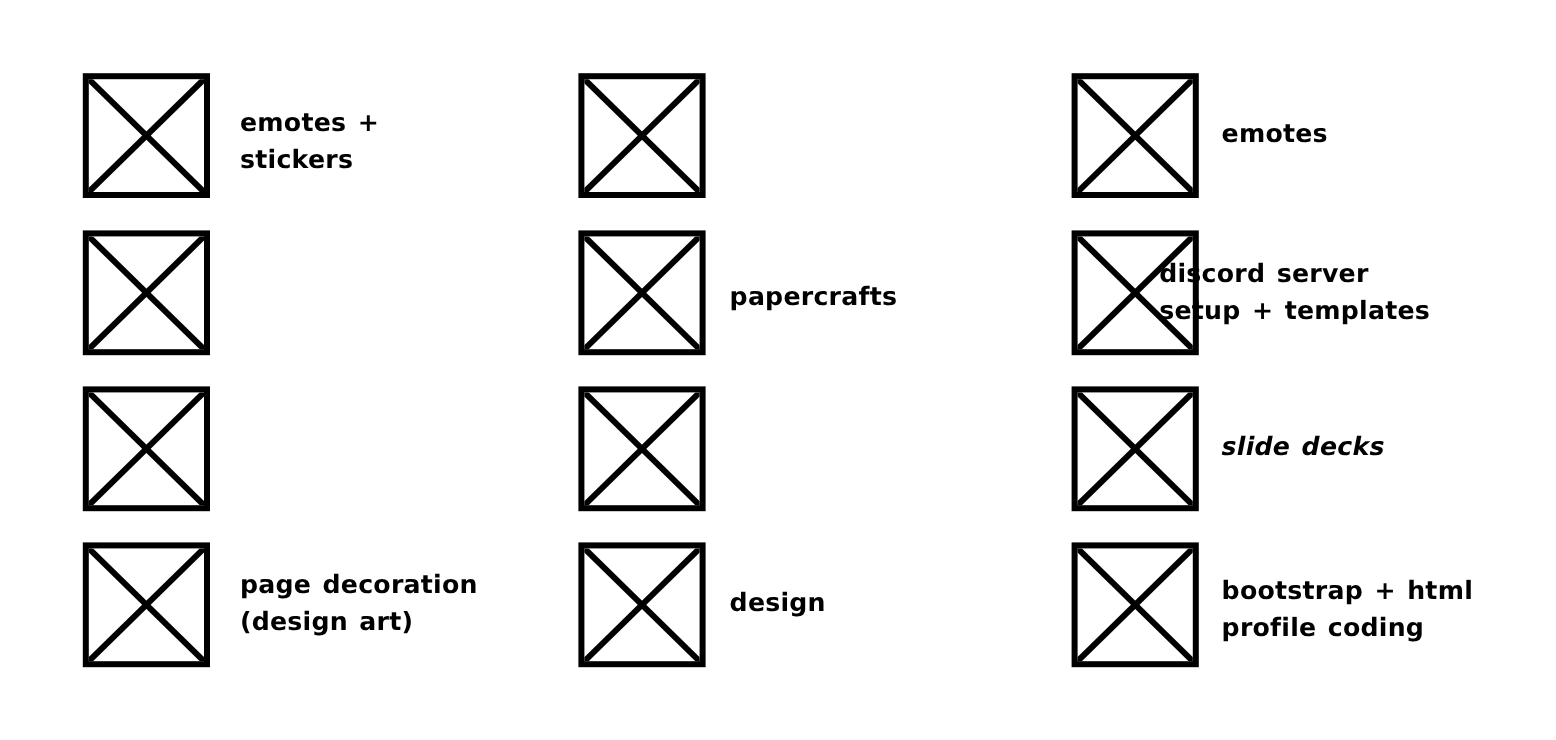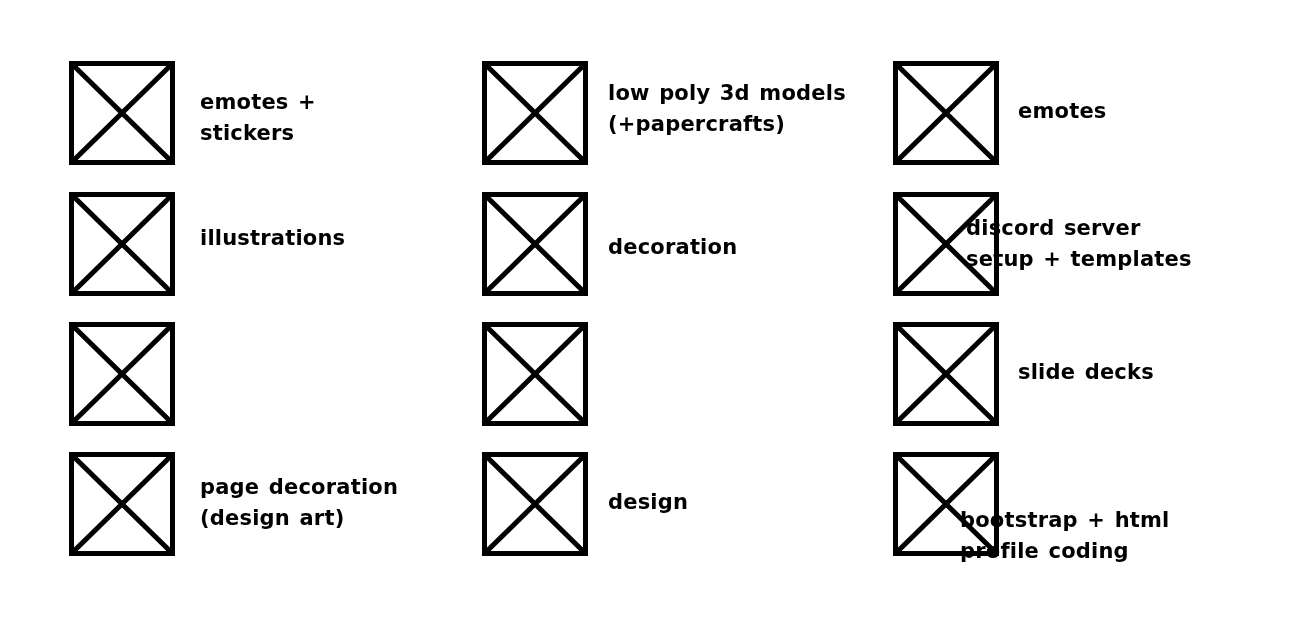--- a/index.html
+++ b/index.html
@@ -62,50 +62,47 @@
       </svg>
     </div>
     <div class="cell-label" style="left: 200px; top: 87px;">emotes +
 stickers</div>
     <div class="placeholder-box" style="left: 69px; top: 192px;">
       <svg viewBox="0 0 96 94" preserveAspectRatio="none" aria-hidden="true">
         <line x1="0" y1="0" x2="96" y2="94" stroke="#000000" stroke-width="5" vector-effect="non-scaling-stroke"></line>
         <line x1="96" y1="0" x2="0" y2="94" stroke="#000000" stroke-width="5" vector-effect="non-scaling-stroke"></line>
       </svg>
     </div>
-    <div class="cell-label" style="left: 200px; top: 223px;">illustrations</div>
     <div class="placeholder-box" style="left: 69px; top: 322px;">
       <svg viewBox="0 0 96 94" preserveAspectRatio="none" aria-hidden="true">
         <line x1="0" y1="0" x2="96" y2="94" stroke="#000000" stroke-width="5" vector-effect="non-scaling-stroke"></line>
         <line x1="96" y1="0" x2="0" y2="94" stroke="#000000" stroke-width="5" vector-effect="non-scaling-stroke"></line>
       </svg>
     </div>
     <div class="placeholder-box" style="left: 69px; top: 452px;">
       <svg viewBox="0 0 96 94" preserveAspectRatio="none" aria-hidden="true">
         <line x1="0" y1="0" x2="96" y2="94" stroke="#000000" stroke-width="5" vector-effect="non-scaling-stroke"></line>
         <line x1="96" y1="0" x2="0" y2="94" stroke="#000000" stroke-width="5" vector-effect="non-scaling-stroke"></line>
       </svg>
     </div>
     <div class="cell-label" style="left: 200px; top: 472px;">page decoration
 (design art)</div>
     <div class="placeholder-box" style="left: 482px; top: 61px;">
       <svg viewBox="0 0 96 94" preserveAspectRatio="none" aria-hidden="true">
         <line x1="0" y1="0" x2="96" y2="94" stroke="#000000" stroke-width="5" vector-effect="non-scaling-stroke"></line>
         <line x1="96" y1="0" x2="0" y2="94" stroke="#000000" stroke-width="5" vector-effect="non-scaling-stroke"></line>
       </svg>
     </div>
-    <div class="cell-label" style="left: 608px; top: 78px;">low poly 3d models
-(+papercrafts)</div>
     <div class="placeholder-box" style="left: 482px; top: 192px;">
       <svg viewBox="0 0 96 94" preserveAspectRatio="none" aria-hidden="true">
         <line x1="0" y1="0" x2="96" y2="94" stroke="#000000" stroke-width="5" vector-effect="non-scaling-stroke"></line>
         <line x1="96" y1="0" x2="0" y2="94" stroke="#000000" stroke-width="5" vector-effect="non-scaling-stroke"></line>
       </svg>
     </div>
-    <div class="cell-label" style="left: 608px; top: 232px;">decoration</div>
+    <div class="cell-label" style="left: 608px; top: 232px;">papercrafts</div>
     <div class="placeholder-box" style="left: 482px; top: 322px;">
       <svg viewBox="0 0 96 94" preserveAspectRatio="none" aria-hidden="true">
         <line x1="0" y1="0" x2="96" y2="94" stroke="#000000" stroke-width="5" vector-effect="non-scaling-stroke"></line>
         <line x1="96" y1="0" x2="0" y2="94" stroke="#000000" stroke-width="5" vector-effect="non-scaling-stroke"></line>
       </svg>
     </div>
     <div class="placeholder-box" style="left: 482px; top: 452px;">
       <svg viewBox="0 0 96 94" preserveAspectRatio="none" aria-hidden="true">
         <line x1="0" y1="0" x2="96" y2="94" stroke="#000000" stroke-width="5" vector-effect="non-scaling-stroke"></line>
         <line x1="96" y1="0" x2="0" y2="94" stroke="#000000" stroke-width="5" vector-effect="non-scaling-stroke"></line>
@@ -126,22 +123,22 @@
       </svg>
     </div>
     <div class="cell-label" style="left: 966px; top: 213px;">discord server
 setup + templates</div>
     <div class="placeholder-box" style="left: 893px; top: 322px;">
       <svg viewBox="0 0 96 94" preserveAspectRatio="none" aria-hidden="true">
         <line x1="0" y1="0" x2="96" y2="94" stroke="#000000" stroke-width="5" vector-effect="non-scaling-stroke"></line>
         <line x1="96" y1="0" x2="0" y2="94" stroke="#000000" stroke-width="5" vector-effect="non-scaling-stroke"></line>
       </svg>
     </div>
-    <div class="cell-label" style="left: 1018px; top: 357px;">slide decks</div>
+    <div class="cell-label" style="left: 1018px; top: 357px; font-style: italic;">slide decks</div>
     <div class="placeholder-box" style="left: 893px; top: 452px;">
       <svg viewBox="0 0 96 94" preserveAspectRatio="none" aria-hidden="true">
         <line x1="0" y1="0" x2="96" y2="94" stroke="#000000" stroke-width="5" vector-effect="non-scaling-stroke"></line>
         <line x1="96" y1="0" x2="0" y2="94" stroke="#000000" stroke-width="5" vector-effect="non-scaling-stroke"></line>
       </svg>
     </div>
-    <div class="cell-label" style="left: 960px; top: 477px; margin-top: 28px;">bootstrap + html
+    <div class="cell-label" style="left: 1018px; top: 477px;">bootstrap + html
 profile coding</div>
   </div>
 
 </body></html>

